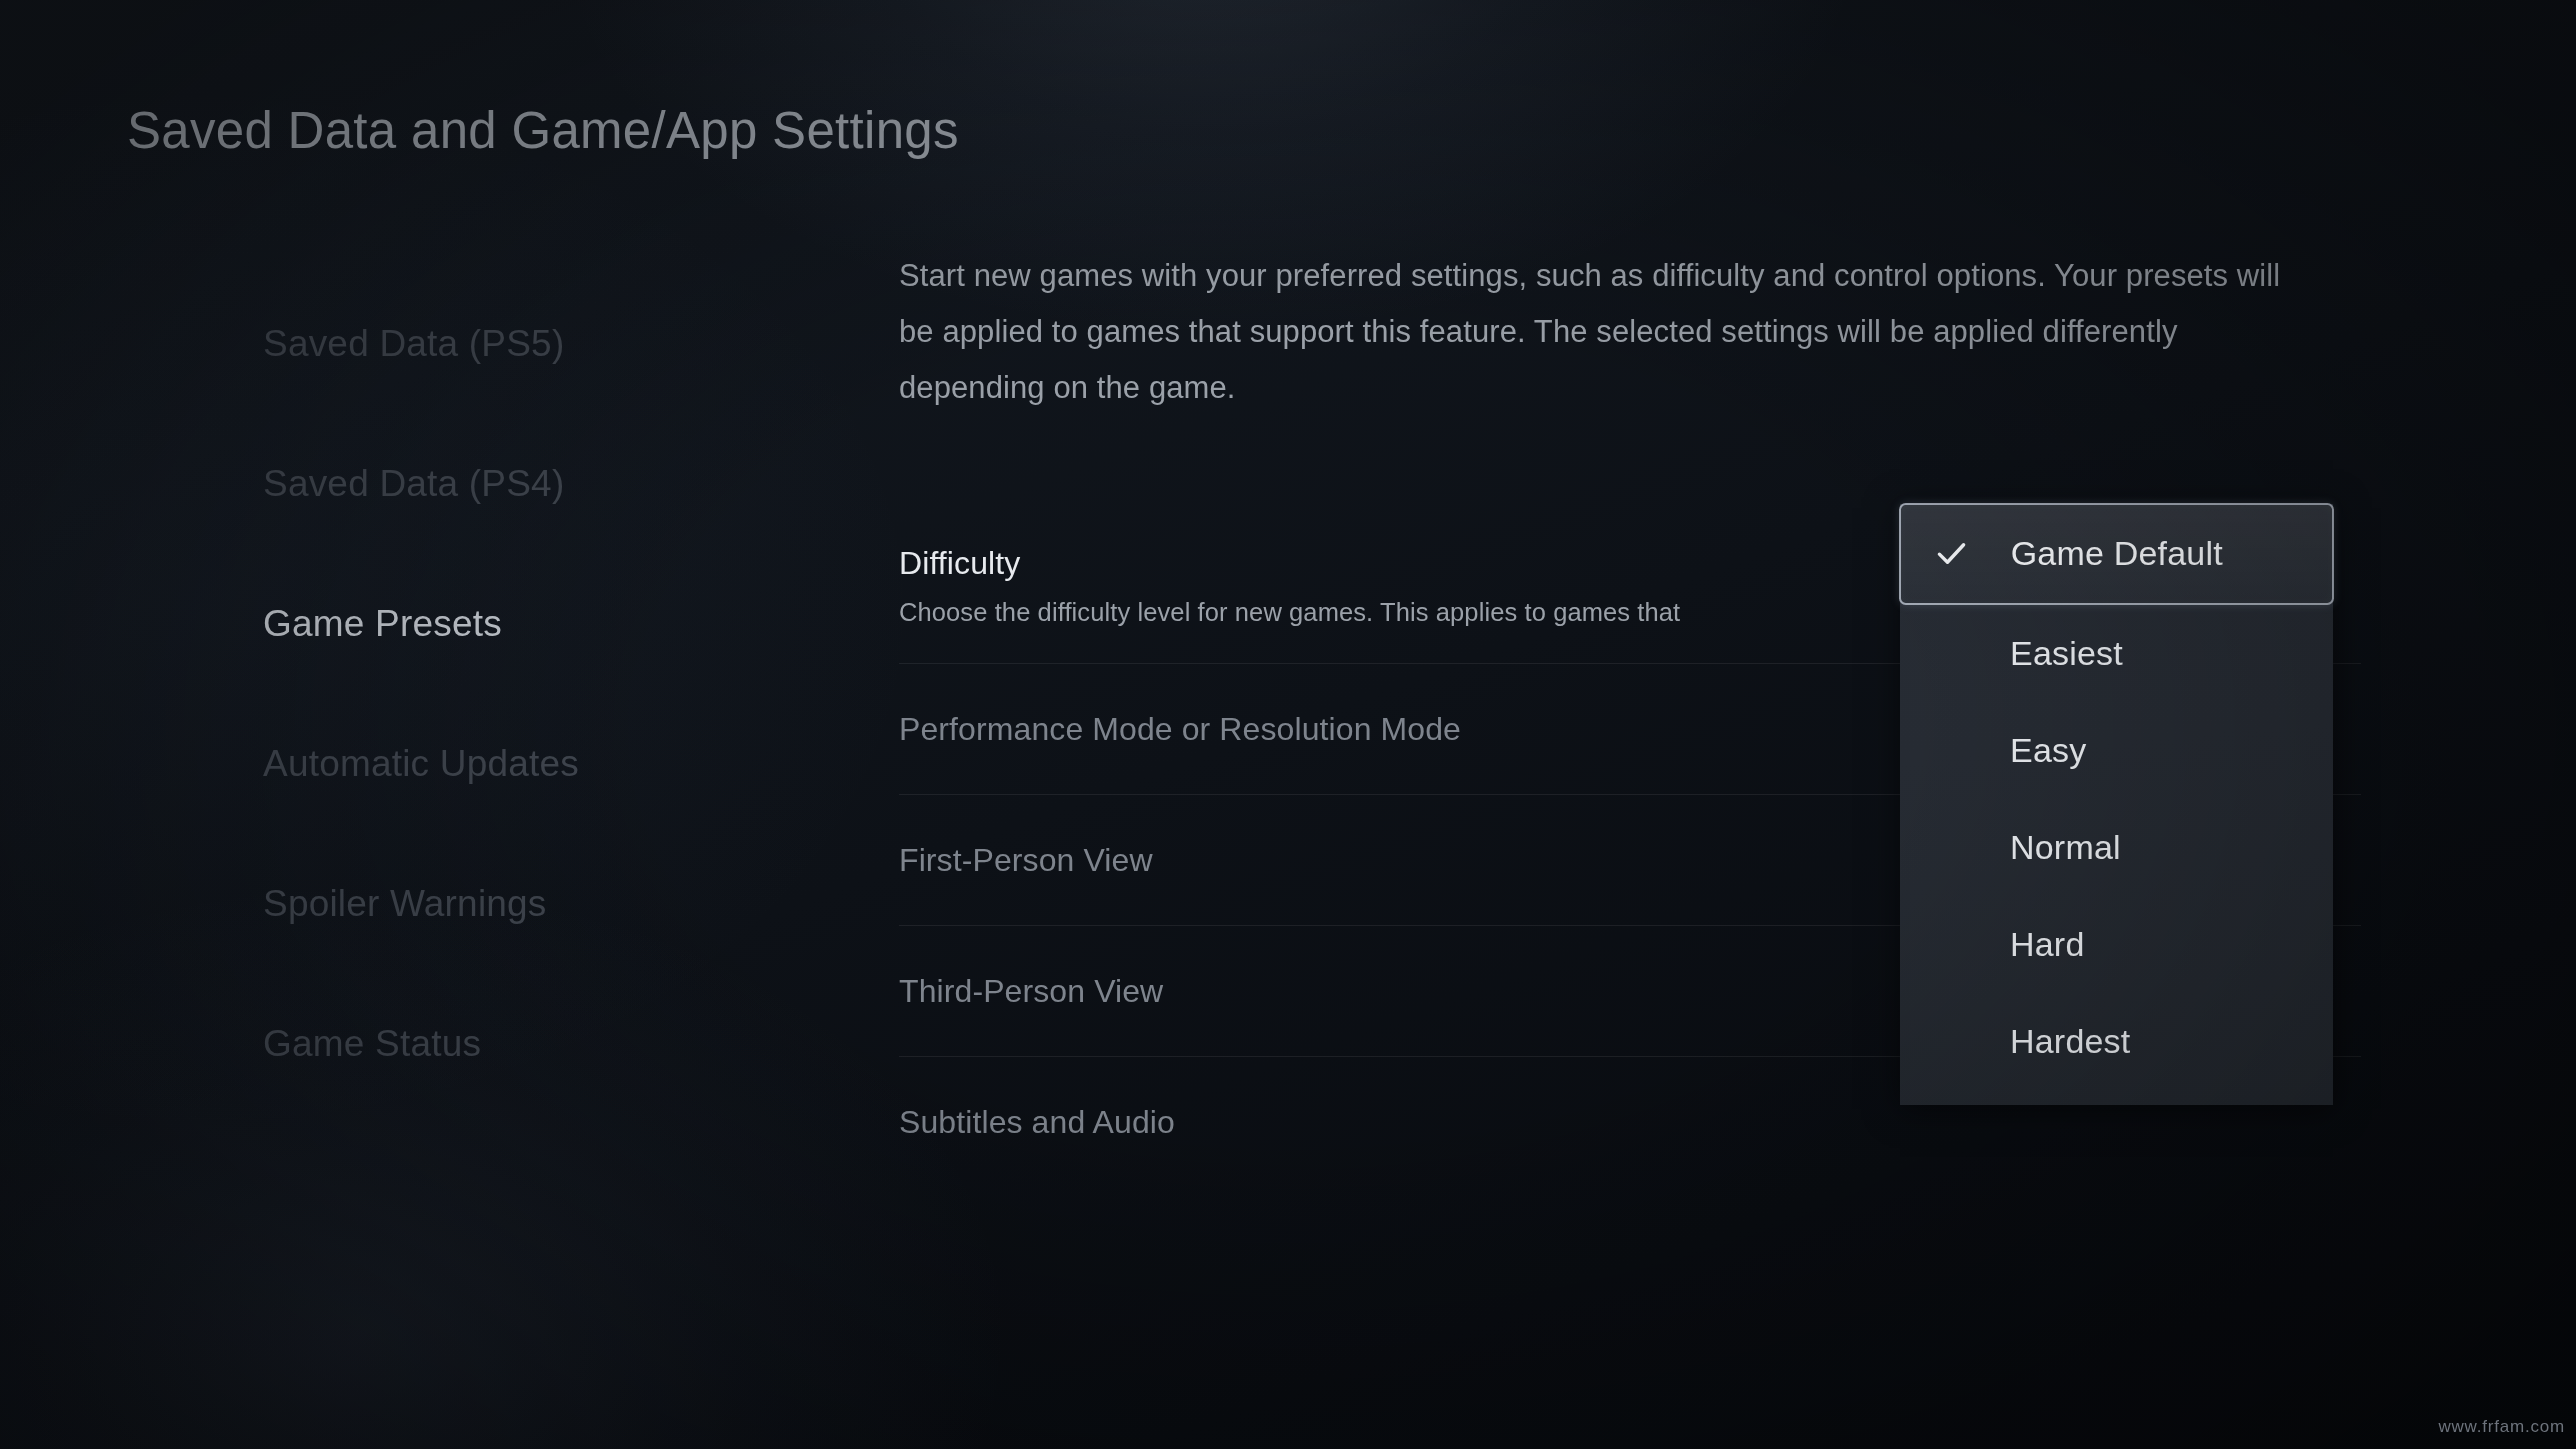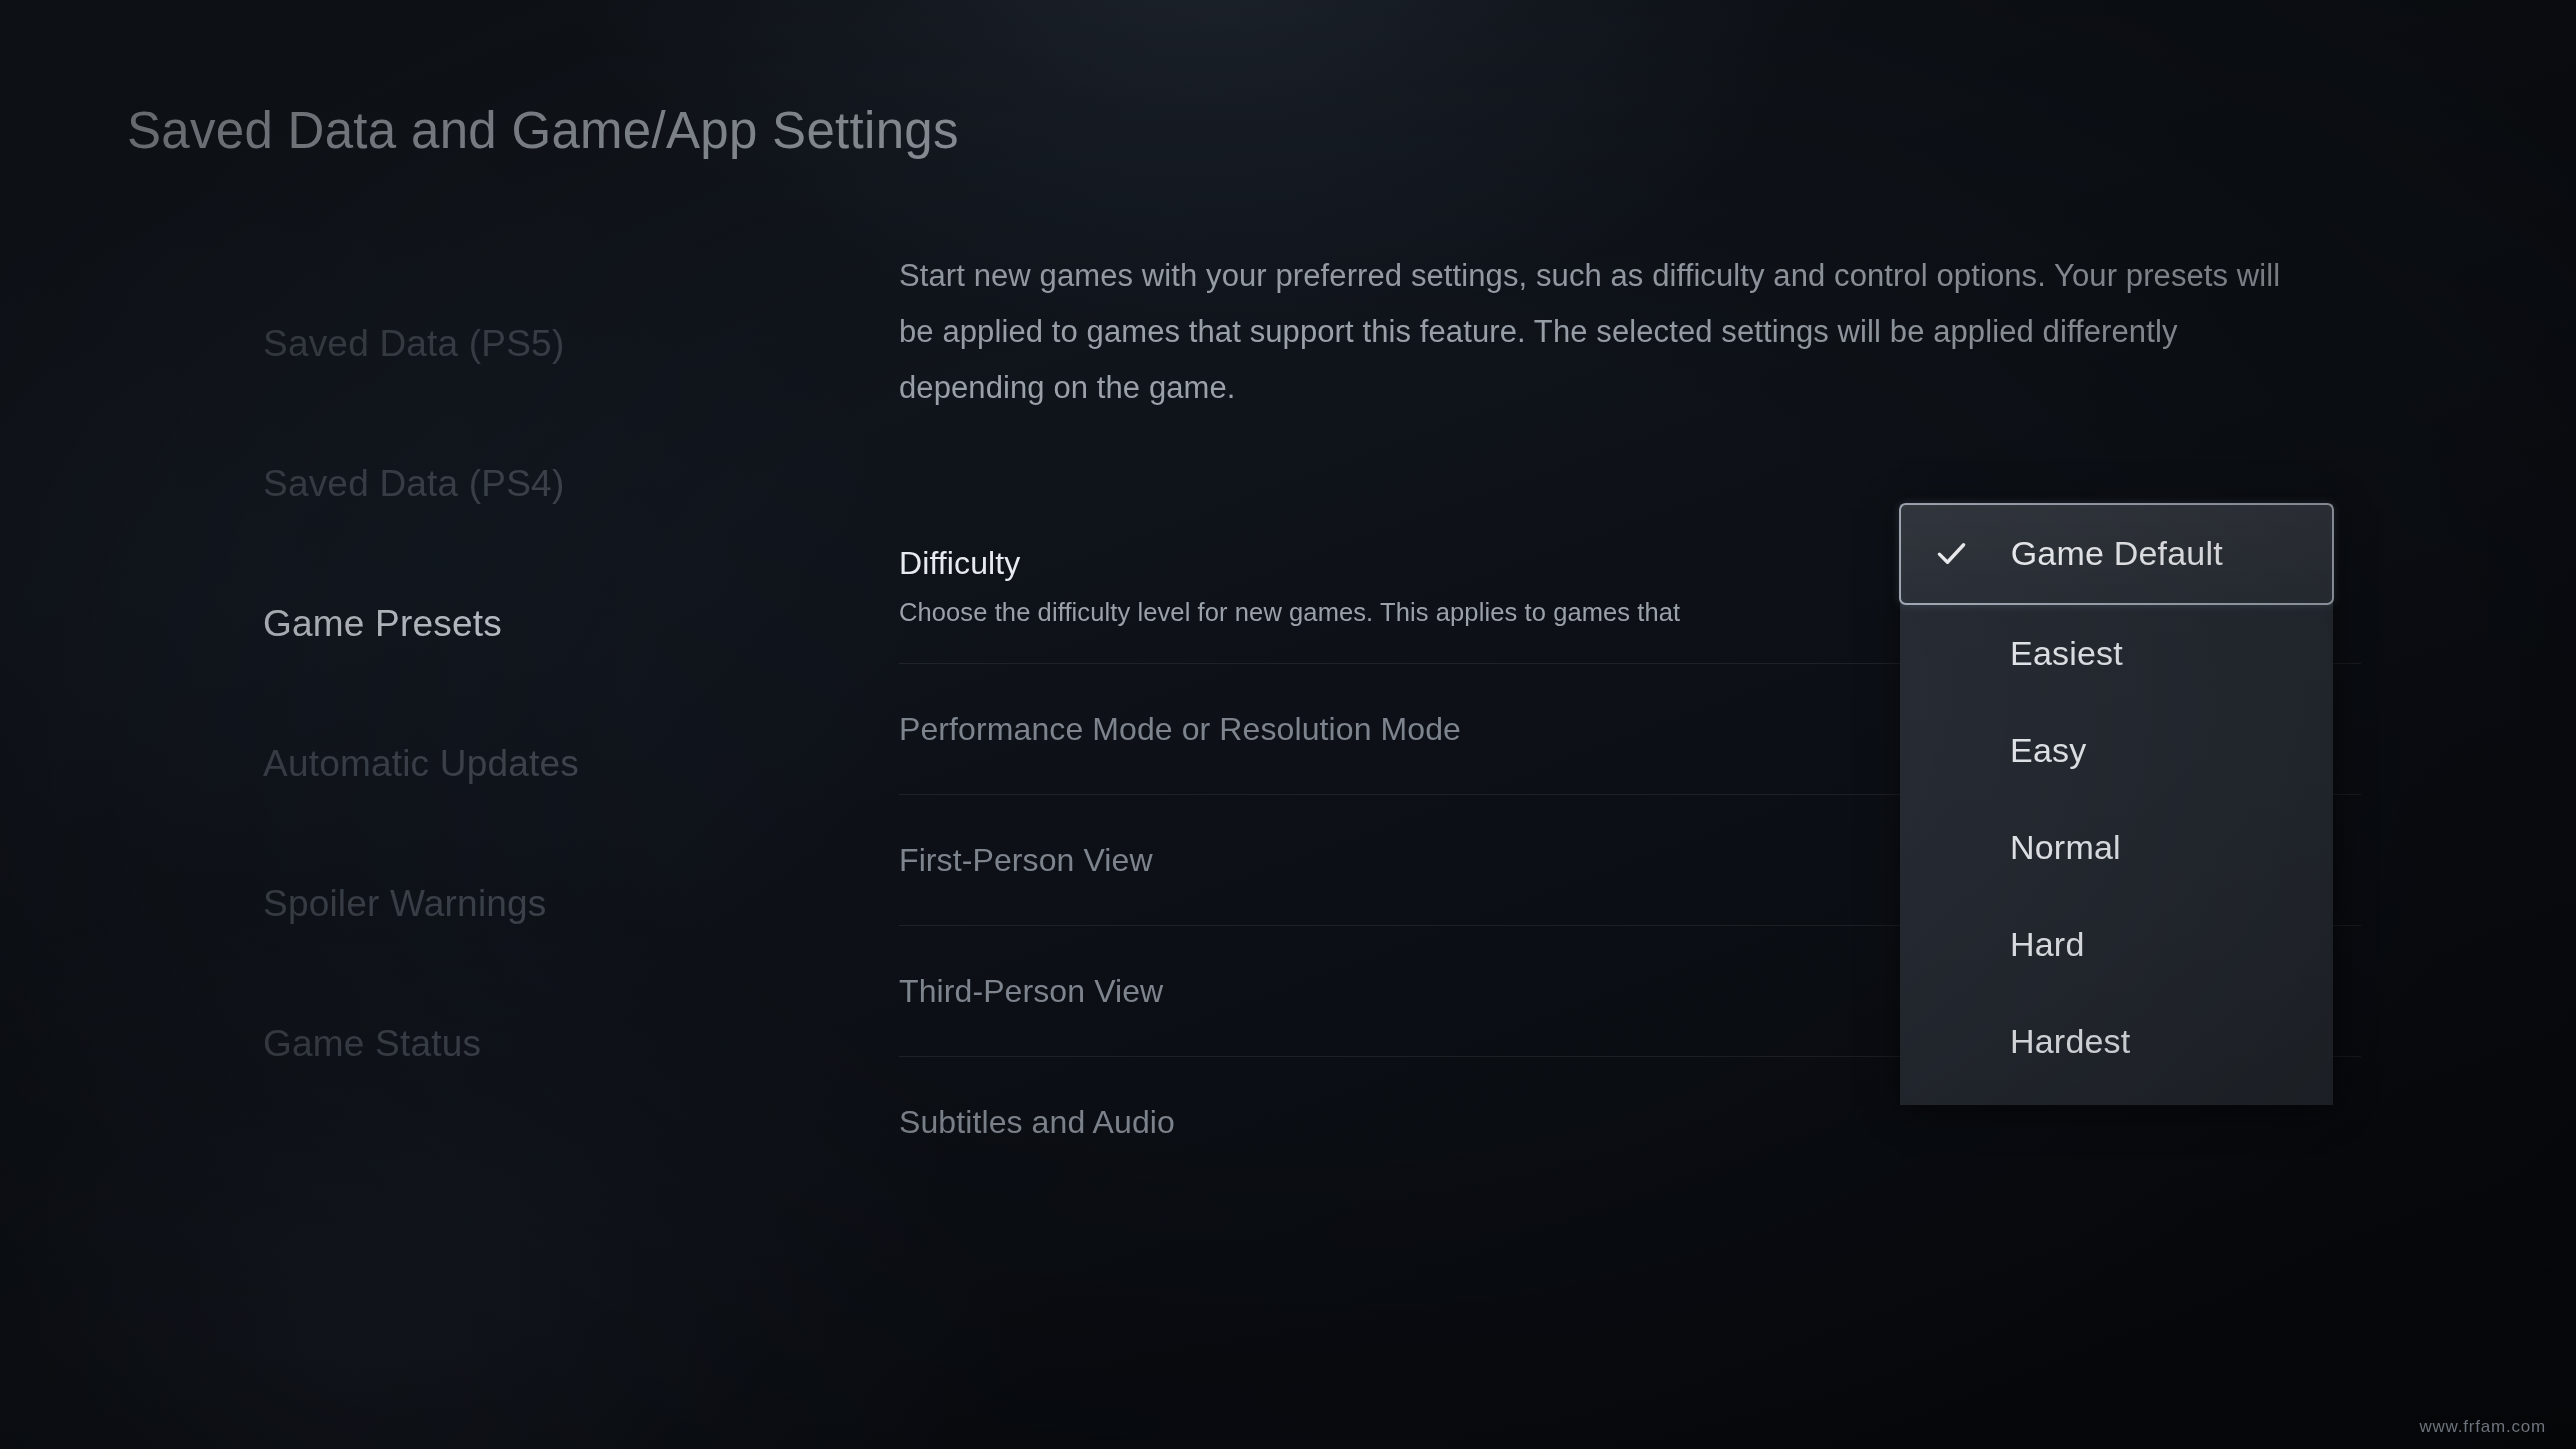--- a/index.html
+++ b/index.html
@@ -158,21 +158,21 @@
     border-radius:6.7px;
     box-shadow:0 0 9.4px rgba(180,195,220,0.18), inset 0 0 12px rgba(255,255,255,0.03);
     margin:-1.3px -1.3px 0 -1.3px;
     height:102px;
   }
   .dd-item.selected .dd-label { color:#f3f5f8; }
 
   
   #watermark {
     position:absolute;
-    right:30px;
+    right:11px;
     bottom:12px;
     font-size:17px;
     color:#6d737c;
     letter-spacing:0.8px;
     white-space:nowrap;
   }
 </style>
 </head>
 <body>
 

